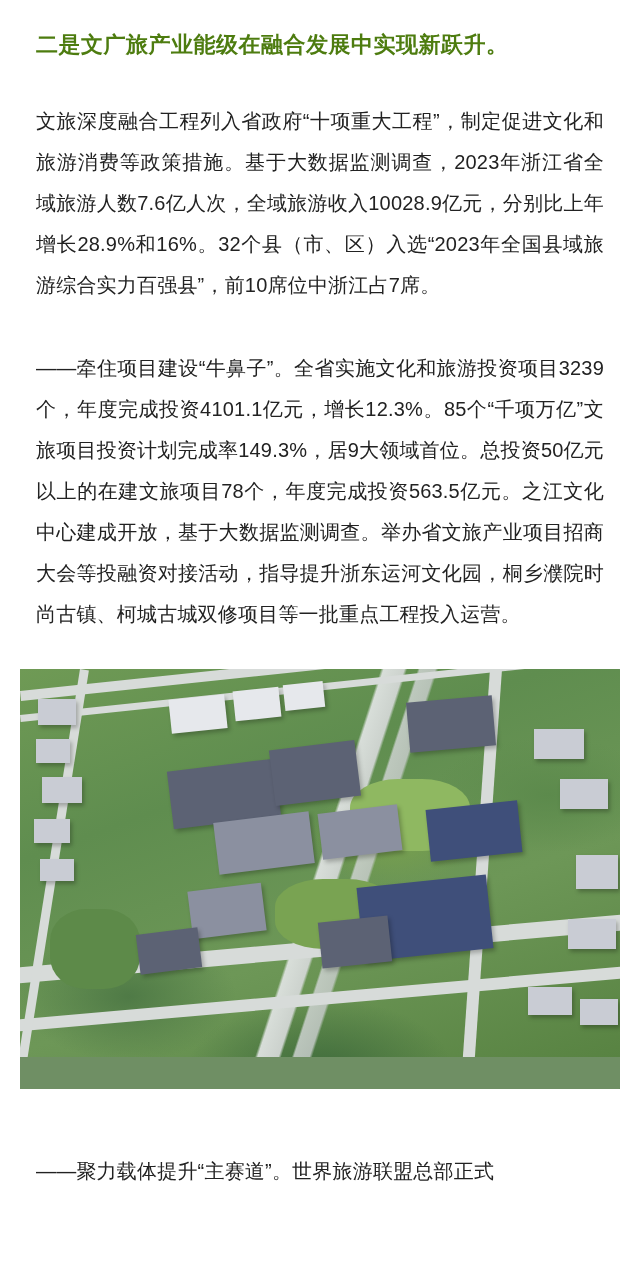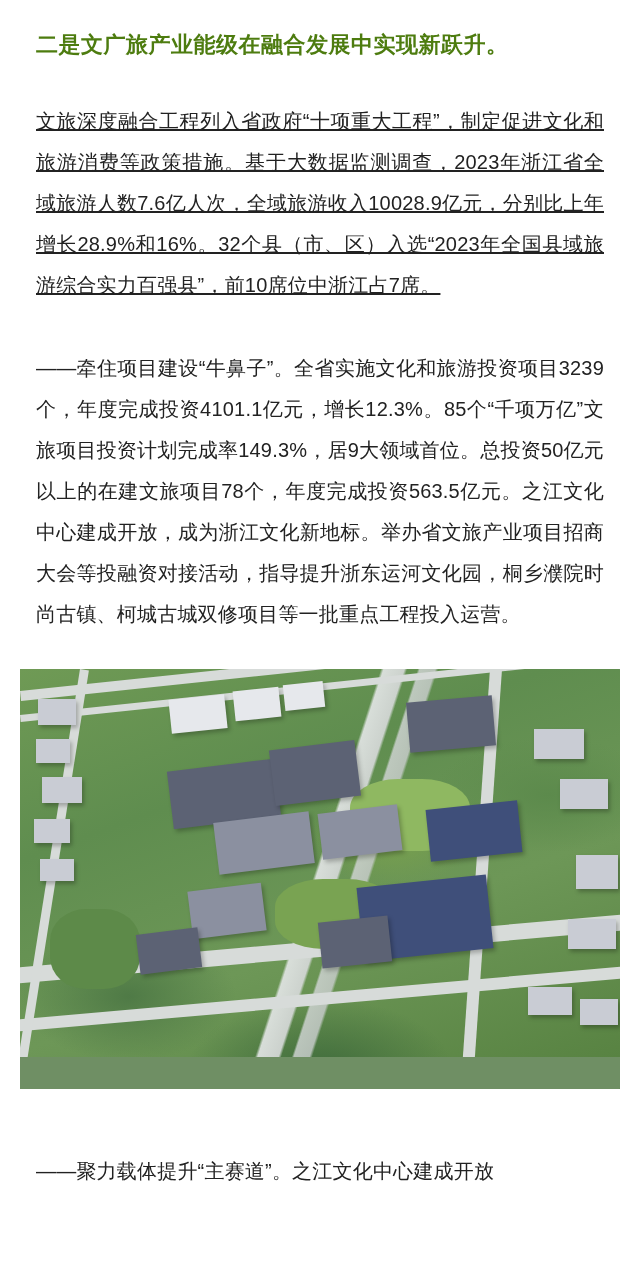--- a/index.html
+++ b/index.html
@@ -36,21 +36,20 @@
     font-size: 20px;
     line-height: 2.05;
     color: #222222;
     margin: 34px 36px 0 36px;
     text-align: justify;
     text-justify: inter-ideograph;
     letter-spacing: 0.2px;
   }
   .para.first {
     margin-top: 40px;
-    text-decoration: underline;
   }
   .para.dash {
     margin-top: 42px;
   }
   .figure {
     margin: 34px 20px 0 20px;
     width: 600px;
     height: 420px;
     position: relative;
     overflow: hidden;
@@ -102,21 +101,21 @@
 </head>
 <body>
 
 <div class="page">
   <div class="article">
 
     <h2 class="heading">二是文广旅产业能级在融合发展中实现新跃升。</h2>
 
     <p class="para first">文旅深度融合工程列入省政府“十项重大工程”，制定促进文化和旅游消费等政策措施。基于大数据监测调查，2023年浙江省全域旅游人数7.6亿人次，全域旅游收入10028.9亿元，分别比上年增长28.9%和16%。32个县（市、区）入选“2023年全国县域旅游综合实力百强县”，前10席位中浙江占7席。</p>
 
-    <p class="para dash">——牵住项目建设“牛鼻子”。全省实施文化和旅游投资项目3239个，年度完成投资4101.1亿元，增长12.3%。85个“千项万亿”文旅项目投资计划完成率149.3%，居9大领域首位。总投资50亿元以上的在建文旅项目78个，年度完成投资563.5亿元。之江文化中心建成开放，成为浙江文化新地标。举办省文旅产业项目招商大会等投融资对接活动，指导提升浙东运河文化园，桐乡濮院时尚古镇、柯城古城双修项目等一批重点工程投入运营。</p>
+    <p class="para dash">——牵住项目建设“牛鼻子”。全省实施文化和旅游投资项目3239个，年度完成投资4101.1亿元，增长12.3%。85个“千项万亿”文旅项目投资计划完成率149.3%，居9大领域首位。总投资50亿元以上的在建文旅项目78个，年度完成投资563.5亿元。之江文化中心建成开放，基于大数据监测调查。举办省文旅产业项目招商大会等投融资对接活动，指导提升浙东运河文化园，桐乡濮院时尚古镇、柯城古城双修项目等一批重点工程投入运营。</p>
 
     <div class="figure">
       <div class="aerial">
 
         <div class="road" style="left:0;top:22px;width:600px;height:10px;transform:rotate(-6deg);transform-origin:left top;"></div>
         <div class="road" style="left:0;top:46px;width:600px;height:7px;transform:rotate(-6deg);transform-origin:left top;"></div>
         <div class="road" style="left:-20px;top:300px;width:660px;height:16px;transform:rotate(-5deg);transform-origin:left top;"></div>
         <div class="road" style="left:-20px;top:352px;width:660px;height:12px;transform:rotate(-5deg);transform-origin:left top;"></div>
         <div class="road" style="left:60px;top:0;width:9px;height:420px;transform:rotate(9deg);transform-origin:left top;"></div>
         <div class="road" style="left:470px;top:0;width:12px;height:420px;transform:rotate(4deg);transform-origin:left top;"></div>
@@ -153,16 +152,16 @@
         <div class="blk light" style="left:540px;top:110px;width:48px;height:30px;"></div>
         <div class="blk light" style="left:556px;top:186px;width:42px;height:34px;"></div>
         <div class="blk light" style="left:548px;top:250px;width:48px;height:30px;"></div>
         <div class="blk light" style="left:508px;top:318px;width:44px;height:28px;"></div>
         <div class="blk light" style="left:560px;top:330px;width:38px;height:26px;"></div>
       </div>
     </div>
 
     <div class="caption-gap"></div>
 
-    <p class="para tail">——聚力载体提升“主赛道”。之江文化中心建成开放</p>
+    <p class="para tail">——聚力载体提升“主赛道”。世界旅游联盟总部正式</p>
 
   </div>
 </div>
 
 </body></html>

